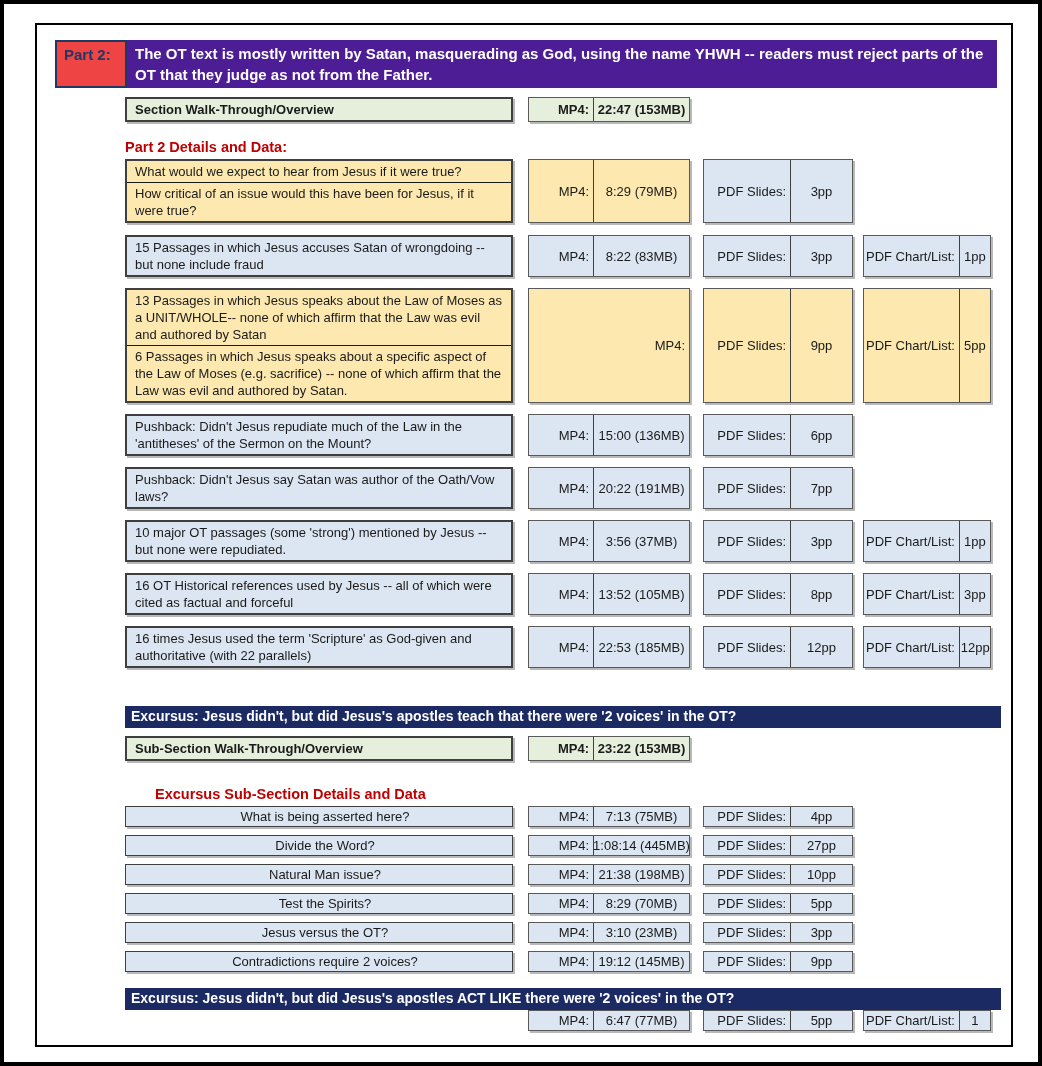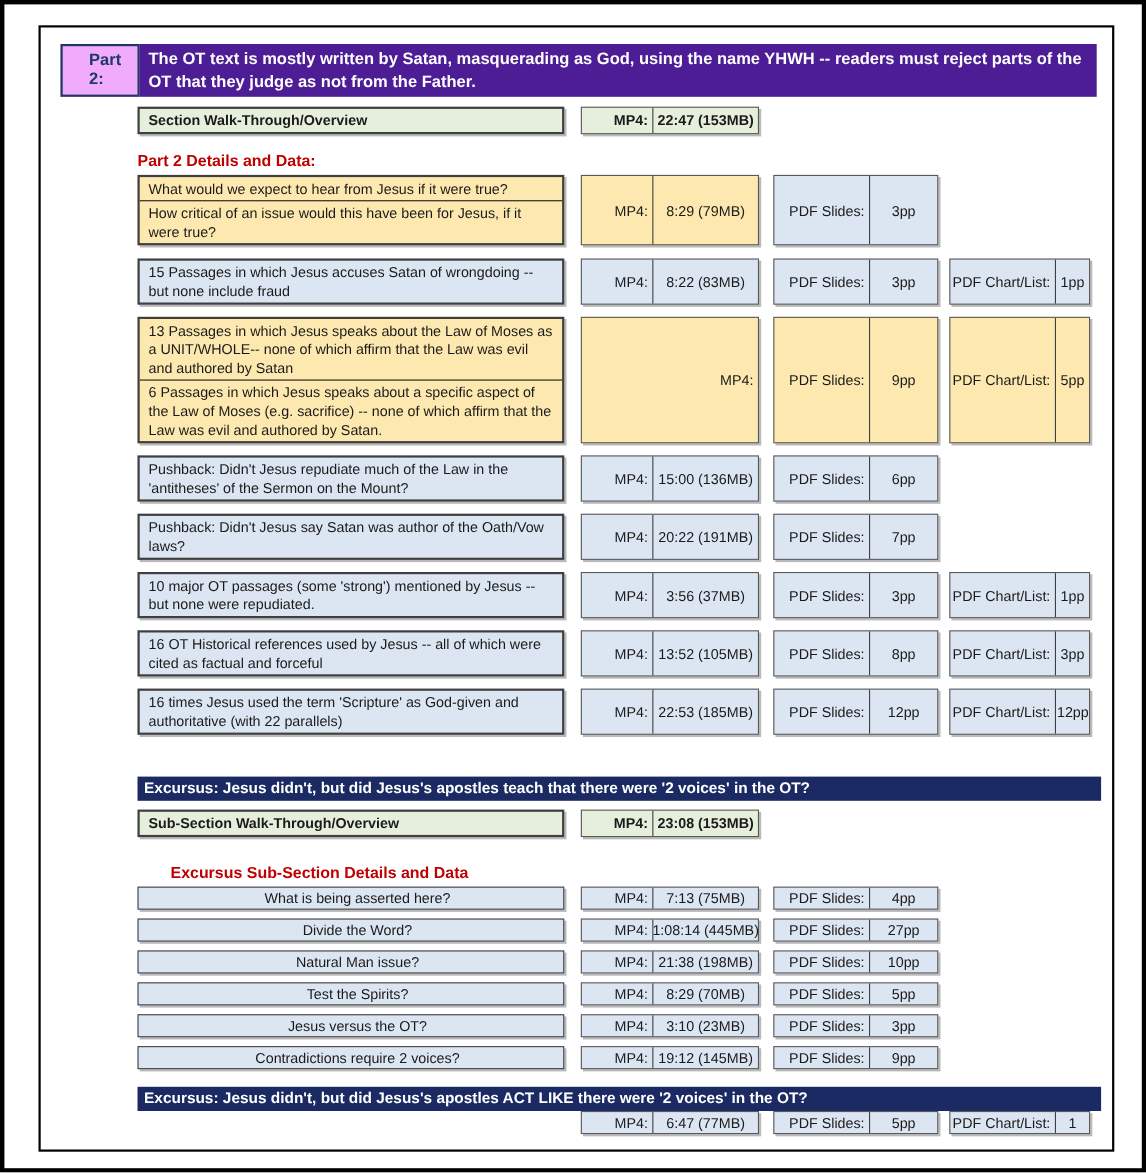--- a/index.html
+++ b/index.html
@@ -18,24 +18,24 @@
     margin: 19px 0 0 31px;
     border: 2px solid #000;
     padding: 15px 0 0 18px;
     overflow: hidden;
   }
 
   
   .topbar { display: flex; width: 942px; }
   .part-label {
     width: 72px; min-height: 48px;
-    background: #f0abfc;
+    background: #ef4444;
     border: 2px solid #1f3864;
     color: #1f3864; font-weight: bold; font-size: 15px;
-    padding: 4px 0 0 24px;
+    padding: 4px 0 0 7px;
   }
   .banner {
     width: 870px; min-height: 48px;
     background: #4c1d95;
     color: #ffffff; font-weight: bold; font-size: 15px;
     line-height: 21px;
     padding: 3px 10px 3px 8px;
   }
 
   
@@ -288,21 +288,21 @@
 
     <div class="navy-header mt38">Excursus: Jesus didn't, but did Jesus's apostles teach that there were '2 voices' in the OT?</div>
 
     <div class="row ov mt8">
       <div class="dbox green">
         <div class="cell">Sub-Section Walk-Through/Overview</div>
       </div>
       <div class="gap15"></div>
       <div class="box box-mp4 green">
         <span class="blabel">MP4:</span>
-        <span class="bvalue">23:08 (153MB)</span>
+        <span class="bvalue">23:22 (153MB)</span>
       </div>
     </div>
 
     <div class="red-heading indent30 mt20">Excursus Sub-Section Details and Data</div>
 
     <div class="row exrow mt4 mb8">
       <div class="dbox blue">
         <div class="cell">What is being asserted here?</div>
       </div>
       <div class="gap15"></div>

